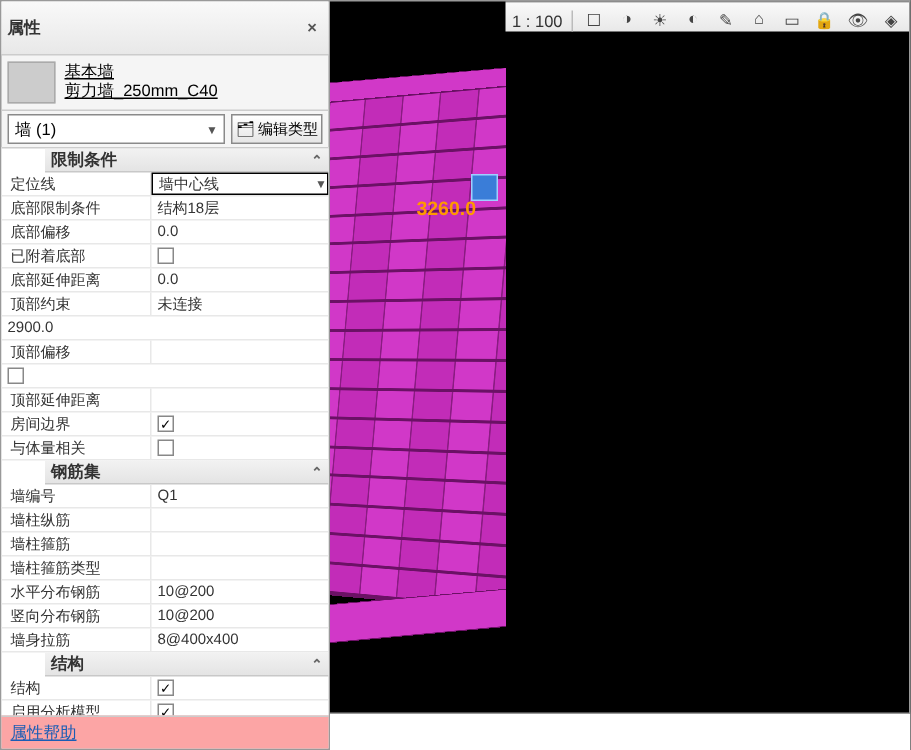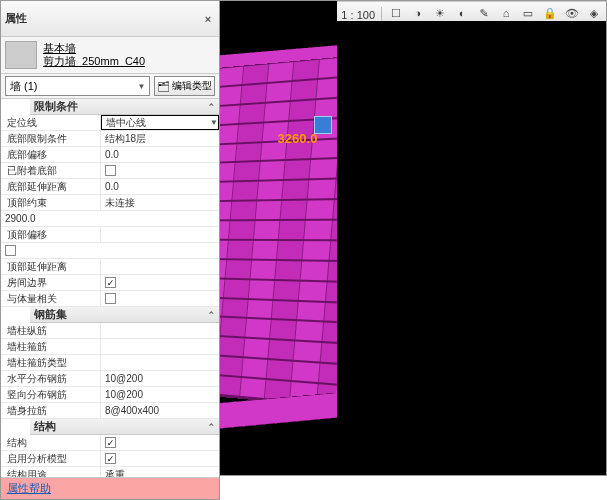--- a/index.html
+++ b/index.html
@@ -128,20 +128,24 @@
           <span class="chk">✓</span>
         </div>
     </div>
       <div class="row">
       <div class="k">与体量相关</div>
       <div class="v">
           <span class="chk"></span>
         </div>
     </div>
       <div class="group">钢筋集<span class="exp">⌃</span></div>
+      <div class="row">
+      <div class="k">墙编号</div>
+      <div class="v">Q1</div>
+    </div>
       <div class="row">
       <div class="k">墙柱纵筋</div>
       <div class="v"></div>
     </div>
       <div class="row">
       <div class="k">墙柱箍筋</div>
       <div class="v"></div>
     </div>
       <div class="row">
       <div class="k">墙柱箍筋类型</div>

